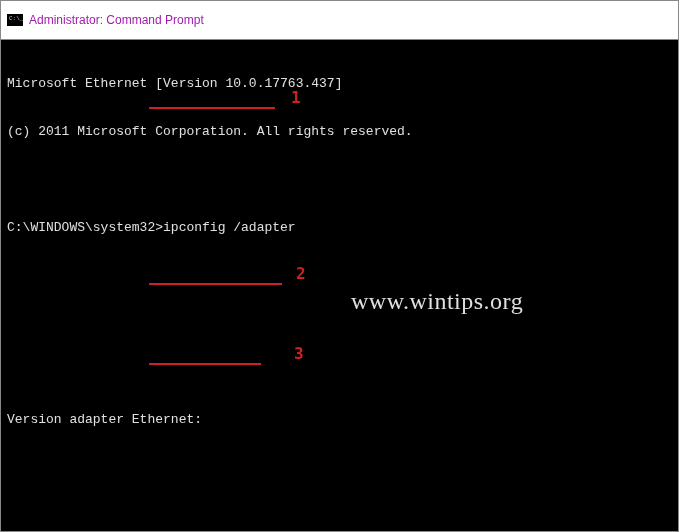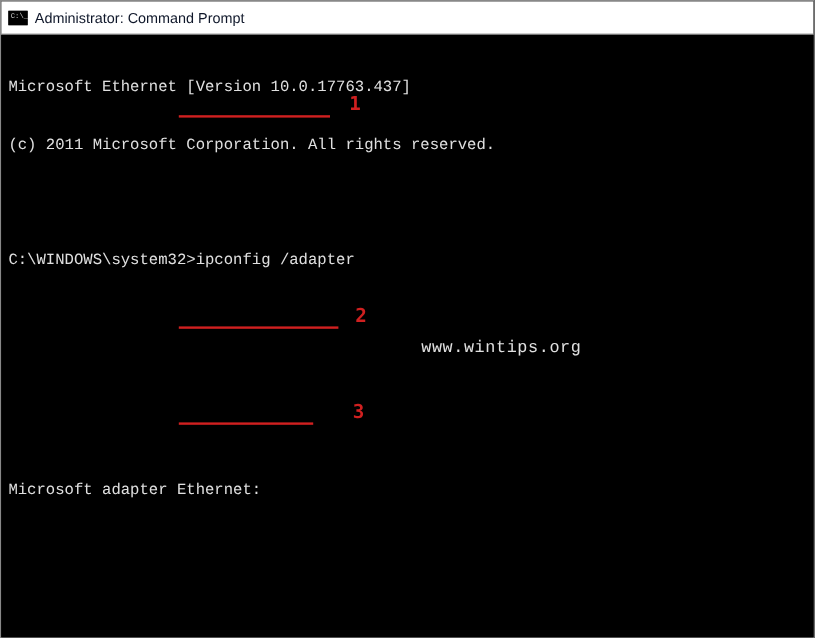--- a/index.html
+++ b/index.html
@@ -8,22 +8,22 @@
       height: 532px;
       background: #000;
       font-family: Consolas, "Courier New", monospace;
       font-size: 13px;
       color: #e0e0e0;
       overflow: hidden;
       border: 1px solid #888;
     }
     .titlebar {
       background: #fff;
-      color: #0f172a;
-      height: 28px;
+      color: #a21caf;
+      height: 39px;
       display: flex;
       align-items: center;
       padding: 0 6px;
       border-bottom: 1px solid #888;
     }
     .titlebar-icon {
       width: 16px;
       height: 12px;
       border: 1px solid #000;
       background: #000;
@@ -59,42 +59,42 @@
     .annot {
       position: absolute;
       color: #d02020;
       font-family: Consolas, monospace;
       font-weight: bold;
       font-size: 16px;
     }
     .watermark {
       position: absolute;
       color: #e0e0e0;
-      font-family: Liberation Mono, monospace;
-      font-size: 14px;
+      font-family: Liberation Serif, serif;
+      font-size: 24px;
       letter-spacing: 0.5px;
     }
   </style>
 </head>
 <body>
 
 <div class="titlebar">
   <div class="titlebar-icon"></div>
   <span class="titlebar-text">Administrator: Command Prompt</span>
 </div>
 
 <div class="terminal">
   <span class="line">Microsoft Ethernet [Version 10.0.17763.437]</span>
   <span class="line">(c) 2011 Microsoft Corporation. All rights reserved.</span>
   <span class="line"></span>
   <span class="line"><span>C:\WINDOWS\system32&gt;</span><span>ipconfig /adapter</span></span>
   <span class="line"></span>
   <span class="line"></span>
   <span class="line"></span>
-  <span class="line">Microsoft adapter Ethernet:</span>
+  <span class="line">Version adapter Ethernet:</span>
   <span class="line"></span>
   
   
   
   
   
   
   
   
   

